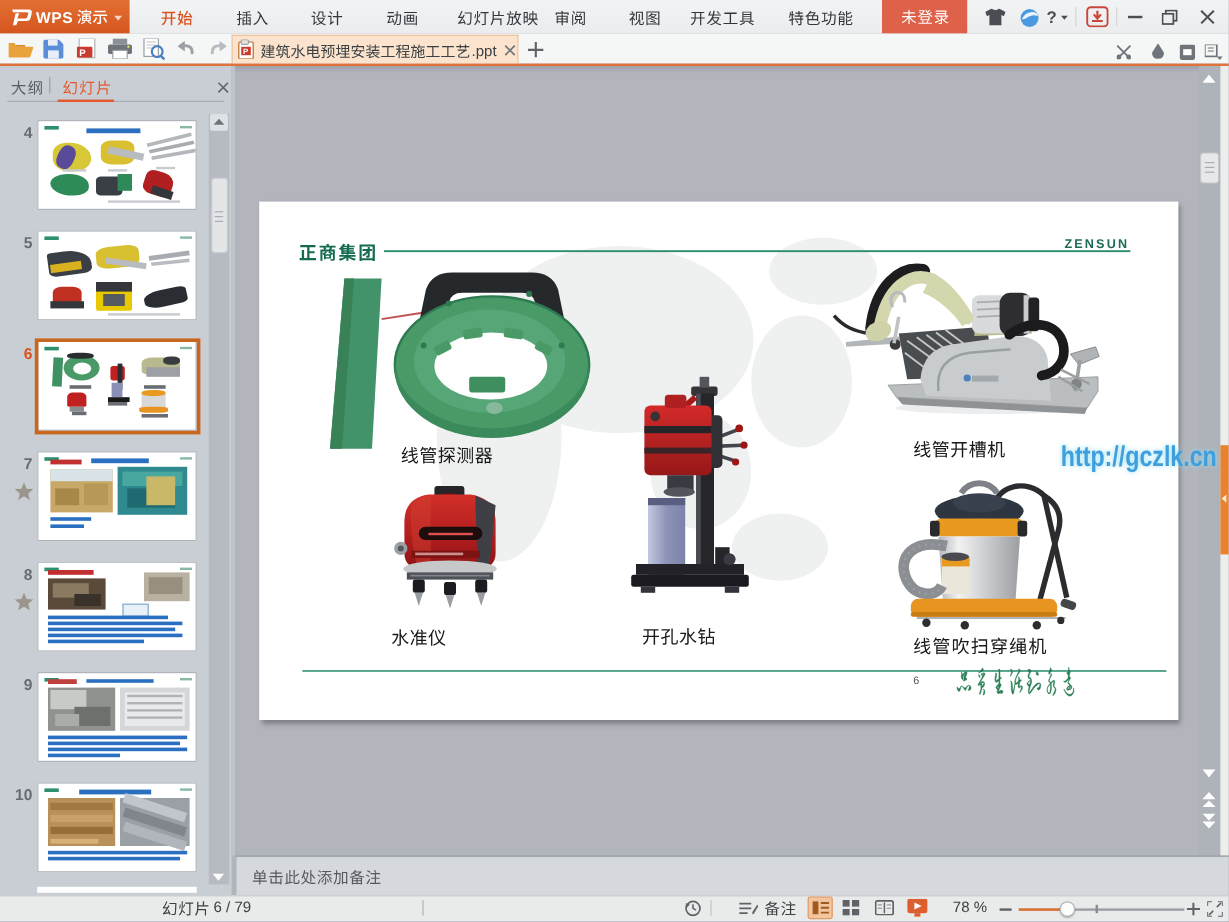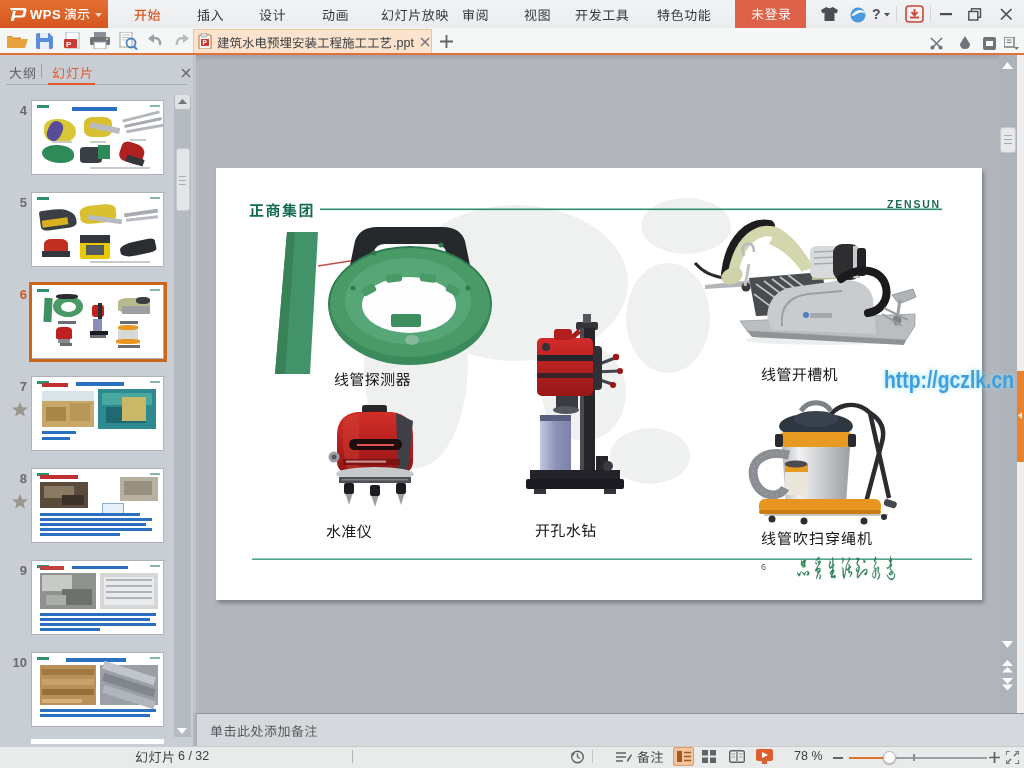--- a/index.html
+++ b/index.html
@@ -539,21 +539,21 @@
 <div class="abs" style="left:196px;top:713px;width:828px;height:1px;background:#91969d"></div>
 <div class="abs" style="left:196px;top:714px;width:828px;height:32px;background:#d5d8dc"></div>
 <div class="abs" style="left:196px;top:714px;width:1px;height:32px;background:#a8acb2"></div>
 <svg style="position:absolute;left:210px;top:723.0px;overflow:visible" width="108" height="17">
     <path transform="translate(0,13)" d="M6 -8.2H7V1H6ZM2.9 -5.7V-4.3H10.2V-5.7ZM2.9 -7.8V-6.5H10.2V-7.8ZM1.9 -8.7H11.2V-3.5H1.9ZM0.7 -2.2H12.3V-1.3H0.7ZM3.1 -10.5 3.9 -10.9Q4.3 -10.4 4.7 -9.9Q5.1 -9.3 5.3 -8.9L4.4 -8.5Q4.2 -8.9 3.8 -9.5Q3.5 -10 3.1 -10.5ZM9.2 -10.9 10.3 -10.5Q9.9 -9.9 9.4 -9.3Q9 -8.6 8.6 -8.2L7.8 -8.5Q8 -8.8 8.3 -9.2Q8.6 -9.6 8.8 -10.1Q9.1 -10.5 9.2 -10.9Z M15.3 -8.9H24.8V-7.9H15.3ZM14.4 -5.9H25.7V-4.9H14.4ZM19.5 -10.9H20.5V-0H19.5ZM23.6 -3.9H24.6V1H23.6ZM15.4 -3.9H16.5V-0.7H24.2V0.3H15.4Z M31.4 -6.9H33.9V-6H31.4ZM31.1 -10.9H32V-0.5L31.1 -0.4ZM28.6 -8.3H29.6V-0.1L28.6 -0ZM27.6 -0.2Q28.4 -0.3 29.4 -0.5Q30.4 -0.7 31.6 -0.9Q32.8 -1.1 33.9 -1.3L34 -0.3Q32.9 -0.1 31.7 0.1Q30.6 0.3 29.6 0.5Q28.6 0.7 27.8 0.9ZM38.4 -8.1 39.2 -7.3Q38.6 -6.9 38 -6.5Q37.3 -6.1 36.6 -5.7Q35.9 -5.3 35.2 -5Q35.2 -5.2 35 -5.4Q34.9 -5.6 34.8 -5.8Q35.5 -6.1 36.1 -6.5Q36.8 -6.9 37.4 -7.3Q38 -7.7 38.4 -8.1ZM34.6 -10.9H35.6V-1.1Q35.6 -0.6 35.7 -0.5Q35.8 -0.3 36.2 -0.3Q36.3 -0.3 36.6 -0.3Q36.8 -0.3 37.1 -0.3Q37.4 -0.3 37.6 -0.3Q37.9 -0.3 38 -0.3Q38.3 -0.3 38.4 -0.5Q38.5 -0.7 38.6 -1.2Q38.7 -1.7 38.7 -2.6Q38.9 -2.5 39.1 -2.4Q39.4 -2.3 39.6 -2.2Q39.6 -1.2 39.4 -0.5Q39.3 0.1 39 0.3Q38.7 0.6 38.1 0.6Q38 0.6 37.7 0.6Q37.4 0.6 37.1 0.6Q36.7 0.6 36.5 0.6Q36.2 0.6 36.1 0.6Q35.5 0.6 35.2 0.5Q34.8 0.3 34.7 -0.1Q34.6 -0.5 34.6 -1.2Z M43.6 -8.9H46.4V-8H43.6ZM46.1 -8.9H46.3L46.5 -8.9L47.1 -8.7Q46.8 -6.1 46.1 -4.1Q45.4 -2.2 44.3 -0.9Q43.2 0.3 41.7 1.1Q41.7 0.9 41.5 0.8Q41.4 0.6 41.2 0.5Q41.1 0.4 40.9 0.3Q42.4 -0.4 43.4 -1.5Q44.5 -2.7 45.2 -4.4Q45.9 -6.2 46.1 -8.6ZM43.3 -7.2Q43.7 -5.4 44.3 -4.2Q44.9 -3 45.6 -2.2Q46.3 -1.5 47.2 -1.1Q48 -0.7 48.9 -0.5Q49.8 -0.4 50.8 -0.4Q50.9 -0.4 51.2 -0.4Q51.5 -0.4 51.9 -0.4Q52.2 -0.4 52.5 -0.4Q52.9 -0.4 53 -0.4Q53 -0.3 52.9 -0.1Q52.8 0.1 52.7 0.3Q52.7 0.5 52.6 0.6H52.3H50.7Q49.7 0.6 48.6 0.5Q47.6 0.3 46.7 -0.2Q45.8 -0.6 45 -1.5Q44.2 -2.3 43.6 -3.7Q43 -5 42.6 -7ZM43.4 -10.9 44.4 -10.6Q44.2 -9.3 43.8 -8.1Q43.5 -6.8 43 -5.8Q42.5 -4.7 42 -4Q41.8 -4.1 41.6 -4.2Q41.4 -4.4 41.2 -4.5Q41.7 -5.2 42.1 -6.2Q42.5 -7.2 42.9 -8.4Q43.2 -9.6 43.4 -10.9ZM49.1 -7.3 49.9 -7.7Q50.4 -7.2 50.9 -6.6Q51.4 -5.9 51.9 -5.3Q52.4 -4.7 52.7 -4.2L51.8 -3.7Q51.6 -4.2 51.1 -4.8Q50.6 -5.4 50.1 -6.1Q49.6 -6.7 49.1 -7.3ZM48.5 -10.9H49.5V-1.3H48.5Z M59.3 -3.8 60.1 -3.5Q59.9 -2.9 59.7 -2.4Q59.4 -1.8 59.1 -1.3Q58.8 -0.8 58.4 -0.4L57.6 -1Q58 -1.3 58.4 -1.8Q58.7 -2.2 58.9 -2.7Q59.2 -3.3 59.3 -3.8ZM62.4 -3.3 63.1 -3.6Q63.3 -3.1 63.5 -2.6Q63.7 -2.1 63.8 -1.7Q64 -1.2 64 -0.8L63.2 -0.5Q63.2 -0.9 63 -1.4Q62.9 -1.9 62.7 -2.4Q62.5 -2.9 62.4 -3.3ZM64 -3.7 64.7 -4Q65.1 -3.5 65.5 -3Q65.9 -2.4 66.1 -1.8Q66.4 -1.3 66.6 -0.8L65.8 -0.4Q65.6 -0.9 65.4 -1.4Q65.1 -2 64.7 -2.6Q64.3 -3.2 64 -3.7ZM63.5 -7.2Q63.8 -6.5 64.3 -6Q64.8 -5.4 65.4 -5Q66 -4.5 66.6 -4.3Q66.5 -4.2 66.4 -4Q66.3 -3.9 66.2 -3.8Q66.1 -3.6 66 -3.5Q65.3 -3.8 64.7 -4.3Q64 -4.9 63.5 -5.5Q63 -6.2 62.6 -6.9ZM57.7 -7.5H66.4V-6.6H57.7ZM58.2 -10.2H66V-9.3H58.2ZM60.9 -5.2H61.8V-0Q61.8 0.3 61.7 0.6Q61.7 0.8 61.4 0.9Q61.1 1 60.7 1Q60.2 1 59.6 1Q59.6 0.8 59.5 0.6Q59.4 0.4 59.3 0.2Q59.8 0.2 60.2 0.2Q60.6 0.2 60.7 0.2Q60.8 0.2 60.9 0.1Q60.9 0.1 60.9 -0ZM55.1 -10.1 55.7 -10.8Q56 -10.6 56.4 -10.4Q56.8 -10.2 57.2 -9.9Q57.6 -9.7 57.8 -9.5L57.2 -8.7Q57 -8.9 56.6 -9.2Q56.3 -9.4 55.9 -9.7Q55.5 -9.9 55.1 -10.1ZM54.5 -6.6 55 -7.3Q55.4 -7.1 55.8 -6.9Q56.3 -6.7 56.6 -6.5Q57 -6.3 57.2 -6.1L56.7 -5.3Q56.4 -5.5 56.1 -5.7Q55.7 -6 55.3 -6.2Q54.9 -6.4 54.5 -6.6ZM54.8 0.3Q55 -0.2 55.4 -0.8Q55.7 -1.5 56 -2.2Q56.3 -2.9 56.6 -3.7L57.4 -3.1Q57.1 -2.5 56.8 -1.8Q56.5 -1.1 56.2 -0.4Q55.9 0.3 55.7 0.9ZM61.2 -9.9 62.3 -9.7Q62 -8.4 61.4 -7.2Q60.9 -6 60 -5Q59.2 -4 57.9 -3.3Q57.8 -3.4 57.7 -3.5Q57.6 -3.7 57.5 -3.8Q57.4 -4 57.3 -4Q58.5 -4.6 59.3 -5.5Q60.1 -6.5 60.6 -7.6Q61 -8.7 61.2 -9.9Z M75.4 -1.1H78.9V-0.1H75.4ZM68.2 -8.5H73.2V-7.5H68.2ZM74.9 -9.3H79.4V0.7H78.4V-8.4H75.9V0.8H74.9ZM72.9 -8.5H73.9Q73.9 -8.5 73.9 -8.4Q73.9 -8.3 73.9 -8.1Q73.9 -8 73.9 -8Q73.8 -5.8 73.8 -4.3Q73.7 -2.8 73.7 -1.9Q73.6 -0.9 73.5 -0.4Q73.4 0.1 73.3 0.3Q73.1 0.5 72.9 0.6Q72.7 0.8 72.4 0.8Q72.1 0.8 71.7 0.8Q71.3 0.8 70.9 0.8Q70.8 0.6 70.8 0.3Q70.7 0 70.6 -0.2Q71 -0.1 71.4 -0.1Q71.8 -0.1 72 -0.1Q72.1 -0.1 72.2 -0.2Q72.3 -0.2 72.4 -0.3Q72.5 -0.5 72.6 -1Q72.7 -1.4 72.8 -2.3Q72.8 -3.3 72.9 -4.7Q72.9 -6.1 72.9 -8.2ZM70 -10.7H71Q71 -8.9 70.9 -7.2Q70.9 -5.5 70.7 -4Q70.4 -2.4 70 -1.2Q69.5 0.1 68.6 1.1Q68.5 0.9 68.4 0.8Q68.3 0.7 68.1 0.6Q68 0.5 67.9 0.4Q68.5 -0.3 68.9 -1.2Q69.3 -2.1 69.6 -3.2Q69.8 -4.3 69.9 -5.5Q70 -6.7 70 -8.1Q70 -9.4 70 -10.7Z M85.2 -9.8H90.8V-8.9H85.2ZM90.5 -9.8H90.7L90.9 -9.9L91.5 -9.5Q91 -8.6 90.1 -7.9Q89.3 -7.2 88.4 -6.7Q87.4 -6.1 86.3 -5.7Q85.2 -5.2 84.1 -5Q82.9 -4.7 81.8 -4.5Q81.8 -4.6 81.7 -4.8Q81.6 -5 81.6 -5.1Q81.5 -5.3 81.4 -5.4Q82.5 -5.5 83.5 -5.8Q84.6 -6.1 85.7 -6.4Q86.7 -6.8 87.6 -7.3Q88.6 -7.8 89.3 -8.4Q90 -9 90.5 -9.7ZM85.2 -8.9Q86 -8 87.3 -7.3Q88.6 -6.6 90.2 -6.2Q91.9 -5.7 93.6 -5.6Q93.5 -5.4 93.4 -5.3Q93.3 -5.1 93.2 -5Q93.1 -4.8 93 -4.7Q91.3 -4.9 89.6 -5.4Q88 -5.9 86.6 -6.7Q85.3 -7.4 84.3 -8.5ZM83.2 -4.6H91.7V1H90.7V-3.8H84.2V1H83.2ZM83.6 -2.5H91.2V-1.7H83.6ZM83.6 -0.2H91.2V0.6H83.6ZM87 -4.2H88V0.2H87ZM85.8 -11 86.8 -10.7Q86.2 -9.7 85.2 -8.7Q84.1 -7.7 82.7 -6.9Q82.6 -7 82.5 -7.2Q82.4 -7.3 82.2 -7.4Q82.1 -7.6 82 -7.6Q82.9 -8.1 83.7 -8.6Q84.4 -9.2 84.9 -9.8Q85.5 -10.4 85.8 -11Z M99.3 -4.6H106.2V-3.7H99.3ZM98.4 -0.3H107V0.6H98.4ZM98.8 -8.4H106.7V-7.5H98.8ZM102.3 -7.9H103.3V0.2H102.3ZM95.7 -10.1 96.3 -10.8Q96.7 -10.6 97.2 -10.3Q97.6 -10.1 98 -9.9Q98.5 -9.6 98.8 -9.4L98.2 -8.6Q97.9 -8.8 97.5 -9.1Q97.1 -9.3 96.6 -9.6Q96.2 -9.9 95.7 -10.1ZM95 -6.5 95.6 -7.2Q96 -7 96.4 -6.8Q96.9 -6.5 97.3 -6.3Q97.7 -6.1 98 -5.9L97.4 -5.1Q97.2 -5.3 96.8 -5.5Q96.4 -5.8 95.9 -6Q95.5 -6.3 95 -6.5ZM95.4 0.2Q95.8 -0.3 96.2 -1Q96.6 -1.7 97.1 -2.4Q97.5 -3.2 97.9 -4L98.6 -3.3Q98.3 -2.6 97.9 -1.9Q97.5 -1.1 97.1 -0.4Q96.6 0.3 96.2 0.9ZM101.6 -10.7 102.5 -11Q102.8 -10.5 103.2 -9.9Q103.5 -9.3 103.6 -8.9L102.7 -8.5Q102.6 -8.9 102.3 -9.5Q102 -10.1 101.6 -10.7Z" fill="#55585c"></path>
   </svg>
 <div class="abs" style="left:0px;top:746px;width:1024px;height:22px;background:#e9eaea;border-top:1px solid #c9cbcd"></div>
 <svg style="position:absolute;left:135px;top:749.0px;overflow:visible" width="40" height="17">
     <path transform="translate(0,13)" d="M6.2 -9.6H11.5V-8.7H6.2ZM11.1 -9.6H12Q12 -9.6 12 -9.5Q12 -9.4 12 -9.3Q12 -9.2 12 -9.1Q12 -6.7 11.9 -5.1Q11.8 -3.5 11.7 -2.4Q11.6 -1.4 11.5 -0.8Q11.4 -0.2 11.2 0Q10.9 0.3 10.7 0.4Q10.5 0.6 10.1 0.6Q9.8 0.6 9.2 0.6Q8.6 0.6 8 0.6Q8 0.4 8 0.1Q7.9 -0.2 7.7 -0.4Q8.4 -0.3 8.9 -0.3Q9.5 -0.3 9.7 -0.3Q9.9 -0.3 10 -0.4Q10.2 -0.4 10.3 -0.5Q10.4 -0.7 10.6 -1.3Q10.7 -1.8 10.8 -2.9Q10.9 -3.9 10.9 -5.5Q11 -7.1 11.1 -9.4ZM4.7 -3.5 5.5 -3.8Q5.9 -3.1 6.2 -2.4Q6.5 -1.7 6.8 -1.1Q7 -0.4 7.1 0.1L6.2 0.5Q6.1 -0 5.9 -0.7Q5.7 -1.4 5.4 -2.1Q5 -2.8 4.7 -3.5ZM1 -4.9Q1 -5 0.9 -5.1Q0.9 -5.3 0.8 -5.5Q0.7 -5.7 0.7 -5.8Q0.9 -5.9 1.1 -6.1Q1.3 -6.4 1.5 -6.7Q1.6 -6.9 1.9 -7.3Q2.1 -7.7 2.4 -8.3Q2.7 -8.9 3 -9.6Q3.3 -10.2 3.5 -10.9L4.5 -10.5Q4.1 -9.6 3.6 -8.7Q3.2 -7.7 2.7 -6.9Q2.2 -6.1 1.7 -5.4V-5.4Q1.7 -5.4 1.6 -5.3Q1.5 -5.3 1.3 -5.2Q1.2 -5.1 1.1 -5Q1 -4.9 1 -4.9ZM1 -4.9 1 -5.6 1.5 -5.9 4.8 -6.2Q4.8 -6 4.7 -5.7Q4.7 -5.5 4.7 -5.3Q3.6 -5.2 2.9 -5.1Q2.2 -5.1 1.8 -5Q1.5 -5 1.3 -4.9Q1.1 -4.9 1 -4.9ZM1.1 0Q1.1 -0.1 1 -0.3Q1 -0.4 0.9 -0.6Q0.8 -0.8 0.8 -0.9Q1 -1 1.3 -1.3Q1.6 -1.6 1.9 -2.1Q2.1 -2.4 2.5 -2.9Q2.9 -3.5 3.4 -4.2Q3.9 -5 4.4 -5.9Q4.9 -6.8 5.3 -7.7L6.3 -7.2Q5.6 -6 4.9 -4.8Q4.1 -3.6 3.4 -2.5Q2.6 -1.4 1.8 -0.6V-0.5Q1.8 -0.5 1.7 -0.5Q1.6 -0.4 1.5 -0.3Q1.3 -0.2 1.2 -0.2Q1.1 -0.1 1.1 0ZM1.1 0 1.1 -0.8 1.6 -1.2 6.1 -1.9Q6.1 -1.7 6 -1.4Q6 -1.2 6.1 -1Q4.8 -0.8 4 -0.6Q3.2 -0.5 2.6 -0.4Q2.1 -0.3 1.8 -0.2Q1.5 -0.1 1.4 -0.1Q1.2 -0 1.1 0Z M16.4 -10.9H17.3V-6.7Q17.3 -5.7 17.2 -4.7Q17.1 -3.6 16.9 -2.6Q16.6 -1.6 16.1 -0.7Q15.6 0.2 14.8 1Q14.7 0.9 14.6 0.8Q14.4 0.6 14.3 0.5Q14.2 0.4 14.1 0.3Q14.8 -0.4 15.3 -1.3Q15.8 -2.1 16 -3Q16.2 -3.9 16.3 -4.9Q16.4 -5.8 16.4 -6.7ZM14.8 -8.3 15.5 -8.2Q15.5 -7.6 15.5 -7Q15.4 -6.4 15.3 -5.8Q15.1 -5.2 15 -4.8L14.2 -5.1Q14.4 -5.5 14.5 -6Q14.6 -6.6 14.7 -7.2Q14.8 -7.7 14.8 -8.3ZM18.4 -8.5 19.3 -8.1Q19 -7.5 18.7 -6.7Q18.4 -6 18.1 -5.5L17.5 -5.8Q17.6 -6.1 17.8 -6.6Q18 -7.1 18.2 -7.6Q18.3 -8.1 18.4 -8.5ZM17 -3.7Q17.2 -3.5 17.5 -3.2Q17.8 -2.9 18.1 -2.5Q18.5 -2.2 18.8 -1.9Q19.1 -1.5 19.2 -1.4L18.6 -0.6Q18.4 -0.9 18.1 -1.2Q17.8 -1.6 17.5 -1.9Q17.2 -2.3 16.9 -2.6Q16.6 -2.9 16.4 -3.1ZM19.3 -9.9H26V-8.9H19.3ZM22.7 -9.5H23.7V-0.4Q23.7 0.1 23.6 0.4Q23.4 0.6 23.1 0.8Q22.7 0.9 22.1 0.9Q21.5 1 20.6 1Q20.5 0.8 20.5 0.6Q20.4 0.4 20.3 0.2Q20.2 0.1 20.2 -0.1Q20.6 -0.1 21.1 -0.1Q21.5 -0.1 21.9 -0.1Q22.2 -0.1 22.3 -0.1Q22.5 -0.1 22.6 -0.1Q22.7 -0.2 22.7 -0.4Z M29.8 -7.6H38.7V-6.6H29.8ZM34 -10.9H35.1V-7.1H34ZM29.3 -10.6H30.3V-6.3Q30.3 -5.3 30.3 -4.3Q30.2 -3.3 30 -2.4Q29.8 -1.5 29.4 -0.6Q29 0.3 28.3 1.1Q28.2 0.9 28 0.8Q27.9 0.7 27.8 0.5Q27.6 0.4 27.5 0.3Q28.3 -0.6 28.7 -1.7Q29.1 -2.8 29.2 -3.9Q29.3 -5.1 29.3 -6.2ZM29.8 -4.5H36.7V1H35.7V-3.5H29.8Z" fill="#3c4043"></path>
   </svg>
-<div class="abs" style="left:178px;top:750px;font-size:12.5px;color:#3c4043;white-space:nowrap;line-height:1;">6 / 32</div>
+<div class="abs" style="left:178px;top:750px;font-size:12.5px;color:#3c4043;white-space:nowrap;line-height:1;">6 / 79</div>
 <div class="abs" style="left:352px;top:750px;width:1px;height:13px;background:#b0b4b8"></div>
 <svg class="abs" style="left:570px;top:750px" width="15" height="14">
     <circle cx="7.5" cy="7" r="5.8" fill="none" stroke="#5f6368" stroke-width="1.4"></circle>
     <path d="M7.5 3.5 L7.5 7 L10 8.5" stroke="#5f6368" stroke-width="1.3" fill="none"></path>
     <path d="M1 3 L3 6 L5 3.2" fill="#5f6368"></path>
   </svg>
 <div class="abs" style="left:592px;top:750px;width:1px;height:13px;background:#c0c4c8"></div>
 <svg class="abs" style="left:616px;top:751px" width="16" height="13">
     <path d="M0 2 H10 M0 6 H10 M0 10 H7" stroke="#5f6368" stroke-width="1.5"></path>
     <path d="M11 9 L15 3 L16 4 L12.5 10 L11 11 Z" fill="#5f6368"></path>

